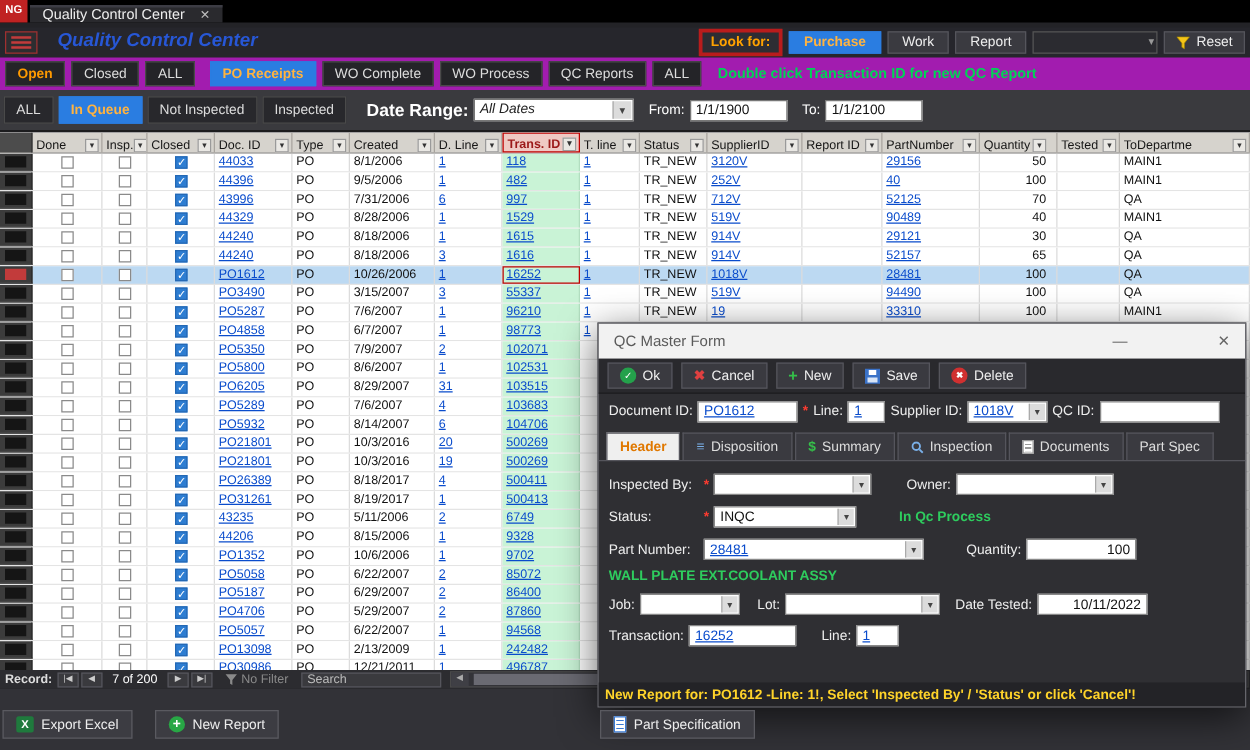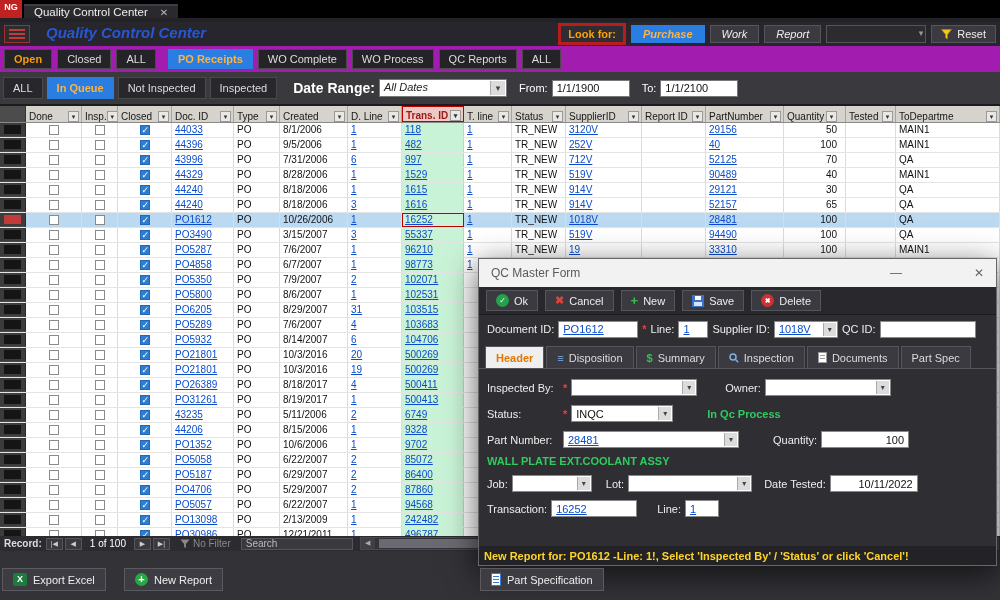--- a/index.html
+++ b/index.html
@@ -13,21 +13,21 @@
   .wintab { margin-left:2px; background:#2a2a2e; border-top:2px solid #3c3c44; color:#eee; font-size:11.5px; padding:0 10px; display:flex; align-items:center; gap:12px; }
   .tabclose { color:#bbb; font-size:10px; cursor:default; }
 
   
   .appheader { position:absolute; top:22px; left:0; width:1000px; height:24px; background:#26262c; }
   .menu-btn { position:absolute; left:4px; top:3px; width:26px; height:18px; background:#2d2d30; border:1px solid #a03030; display:flex; flex-direction:column; justify-content:center; gap:2px; padding:0 4px; }
   .menu-btn i { display:block; height:2px; background:#c23b3b; }
   .app-title { position:absolute; left:46px; top:2px; font-size:15px; font-style:italic; font-weight:bold; color:#2757d6; }
   .lookfor { position:absolute; right:4px; top:2px; height:20px; display:flex; align-items:center; gap:5px; }
   .lf-label { color:#ffa200; font-size:11px; font-weight:bold; background:#2d2d33; border:3px solid #b91c1c; padding:2px 7px; }
-  .lf-btn { background:#3a3a40; border:1px solid #55555c; color:#eee; font-size:11px; padding:2px 11px;font-style:italic; }
+  .lf-btn { background:#3a3a40; border:1px solid #55555c; color:#eee; font-size:11px; padding:2px 11px; }
   .lf-btn.active { background:#2a7de1; border-color:#2a7de1; color:#ffb340; font-weight:bold; }
   .lf-combo { width:100px; height:18px; background:#2b2b30; border:1px solid #555; position:relative; }
   .lf-combo::after { content:"▾"; position:absolute; right:2px; top:2px; color:#999; font-size:9px; }
   .reset-btn { display:flex; align-items:center; gap:5px; background:#3a3a40; border:1px solid #55555c; color:#eee; font-size:11px; padding:2px 9px; }
 
   
   .fb1 { position:absolute; top:46px; left:0; width:1000px; height:26px; background:#a21caf; display:flex; align-items:center; gap:5px; padding-left:4px; }
   .fbtn { background:#242428; border:1px solid #4a4a4a; color:#ddd; font-size:11px; padding:3px 9px; white-space:nowrap; }
   .fbtn.orange { color:#ff9a00; font-weight:bold; }
   .fbtn.active-blue { background:#2a7de1; border-color:#2a7de1; color:#ffb340; font-weight:bold; }
@@ -165,20 +165,21 @@
 
   <div class="fb1">
     <button class="fbtn orange">Open</button>
     <button class="fbtn">Closed</button>
     <button class="fbtn">ALL</button>
     <button class="fbtn active-blue gap-left">PO Receipts</button>
     <button class="fbtn">WO Complete</button>
     <button class="fbtn">WO Process</button>
     <button class="fbtn">QC Reports</button>
     <button class="fbtn">ALL</button>
+    <span class="hint">Double click Transaction ID for new QC Report</span>
   </div>
 
   <div class="fb2">
     <button class="fbtn2">ALL</button>
     <button class="fbtn2 active-blue">In Queue</button>
     <button class="fbtn2">Not Inspected</button>
     <button class="fbtn2">Inspected</button>
     <span class="dr-label">Date Range:</span>
     <div class="dr-combo">All Dates</div>
     <span class="wlabel">From:</span>
@@ -956,21 +957,21 @@
           <span class="cell c14"></span>
           <span class="cell c15"></span>
         </div>
       </div>
   </div>
 
   <div class="recordbar">
     <span class="rb-label">Record:</span>
     <span class="rb-btn">|◀</span>
     <span class="rb-btn">◀</span>
-    <span class="rb-pos">1 of 100</span>
+    <span class="rb-pos">7 of 200</span>
     <span class="rb-btn">▶</span>
     <span class="rb-btn">▶|</span>
     <span class="rb-nofilter">
       <svg width="10" height="10" viewBox="0 0 11 11">
           <path d="M0.5 0.5 H10.5 L6.5 5.5 V10 L4.5 8.8 V5.5 Z" fill="#8a8a8a"></path>
         </svg>
       <span>No Filter</span>
     </span>
     <input class="rb-search" placeholder="Search" style="">
     <span class="rb-scroll">
@@ -1069,21 +1070,21 @@
       <div class="frow" style="top:10px;">
         <span class="flabel">Inspected By:</span>
         <span class="ast">*</span>
         <span class="dlg-combo" style="width:126px;"></span>
         <span style="margin-left:24px;">Owner:</span>
         <span class="dlg-combo" style="width:126px;"></span>
       </div>
       <div class="frow" style="top:36px;">
         <span class="flabel">Status:</span>
         <span class="ast">*</span>
-        <span class="dlg-combo" style="width:102px;">INQC</span>
+        <span class="dlg-combo" style="width:114px;">INQC</span>
         <span class="green-note" style="margin-left:30px;">In Qc Process</span>
       </div>
       <div class="frow" style="top:62px;">
         <span class="flabel">Part Number:</span>
         <span class="dlg-combo linkval" style="width:176px;">28481</span>
         <span style="margin-left:30px;">Quantity:</span>
         <span class="dlg-input num" style="width:88px;">100</span>
       </div>
       <div class="frow" style="top:86px;">
         <span class="green-note">WALL PLATE EXT.COOLANT ASSY</span>

